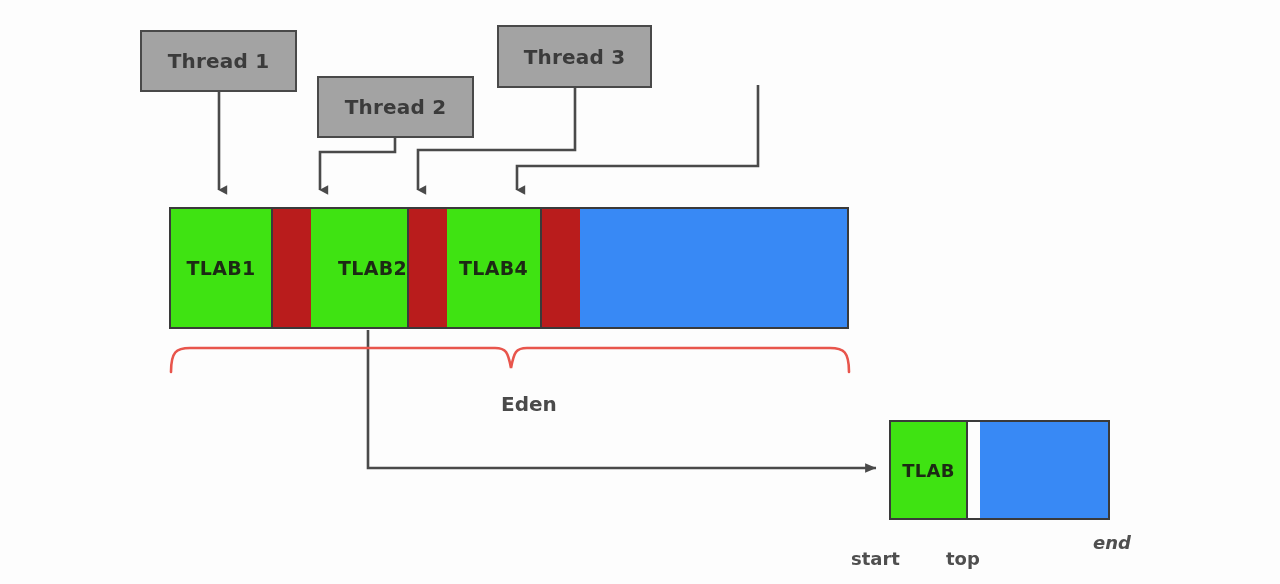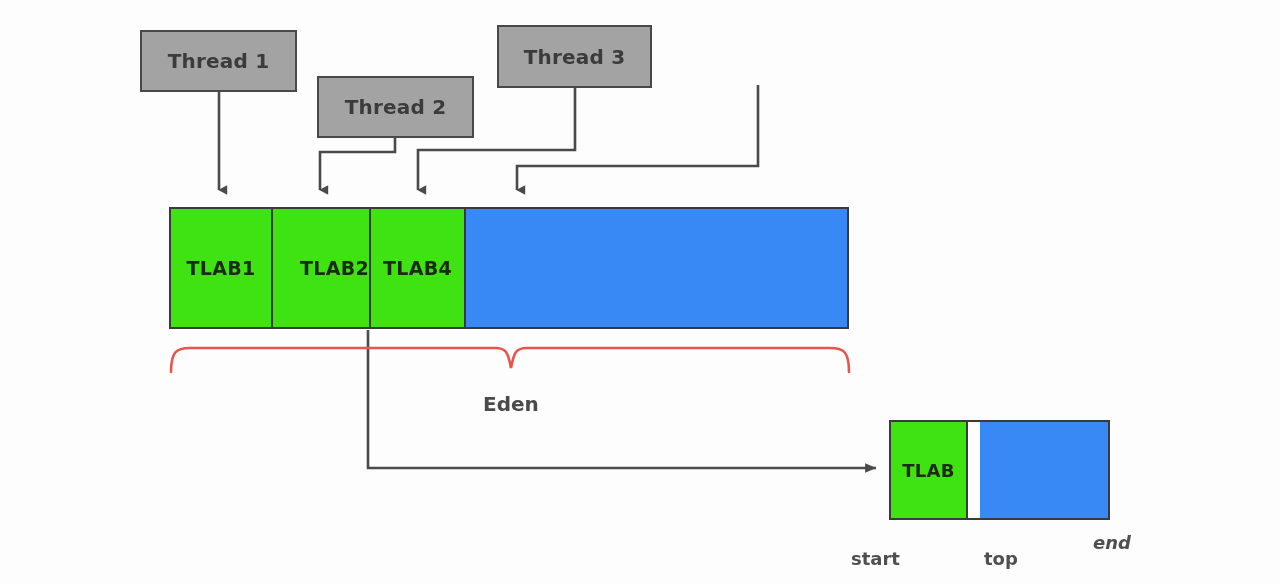--- a/index.html
+++ b/index.html
@@ -38,20 +38,21 @@
     letter-spacing: 0.2px;
     white-space: nowrap;
   }
   .eden-bar {
     position: absolute;
     box-sizing: border-box;
     display: flex;
     z-index: 3;
     border: 2.5px solid #3a3a3a;
     background: #b91c1c;
+    gap: 38px;
   }
   .tlab-cell {
     box-sizing: border-box;
     background: #3fe312;
     border-right: 2.5px solid #3a3a3a;
     display: flex;
     align-items: center;
     justify-content: center;
   }
   .tlab-cell.free {
@@ -160,26 +161,26 @@
     </div>
     <div class="tlab-cell" style="width:98px;justify-content:flex-end;">
       <span class="tlab-label">TLAB2</span>
     </div>
     <div class="tlab-cell" style="width:95px;text-align:right;">
       <span class="tlab-label">TLAB4</span>
     </div>
     <div class="tlab-cell free" style="flex:1 1 auto;"></div>
   </div>
 
-  <div class="eden-caption" style="left:483px; top:392px;">Eden</div>
+  <div class="eden-caption" style="left:501px; top:392px;">Eden</div>
 
   <div class="detail-box" style="left:889px; top:420px; width:221px; height:100px;">
     <div class="detail-used" style="width:77px;">
       <span class="detail-label">TLAB</span>
     </div>
     <div class="detail-free"></div>
   </div>
 
   <div class="marker" style="left:851px; top:548px;">start</div>
-  <div class="marker" style="left:946px; top:548px;margin-left:38px;">top</div>
+  <div class="marker" style="left:946px; top:548px;">top</div>
   <div class="marker" style="left:1093px; top:532px;font-style:italic;">end</div>
 
 </div>
 
 </body></html>

